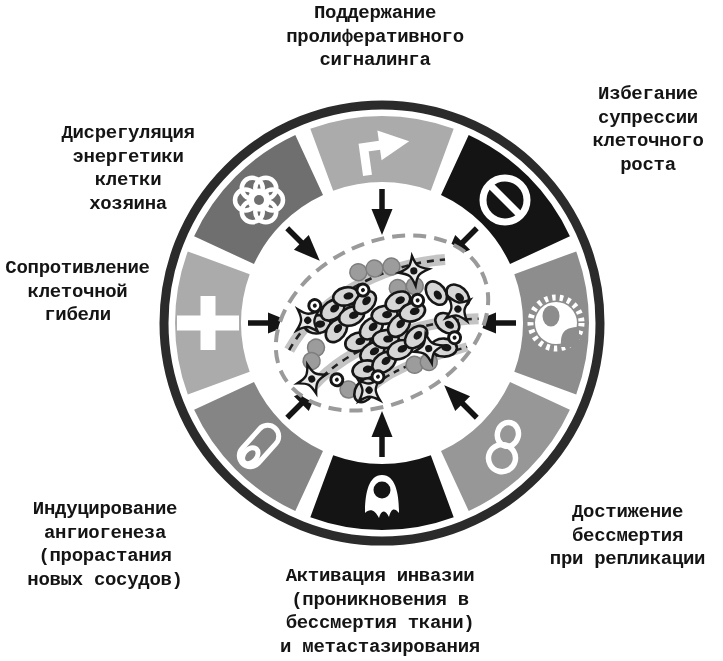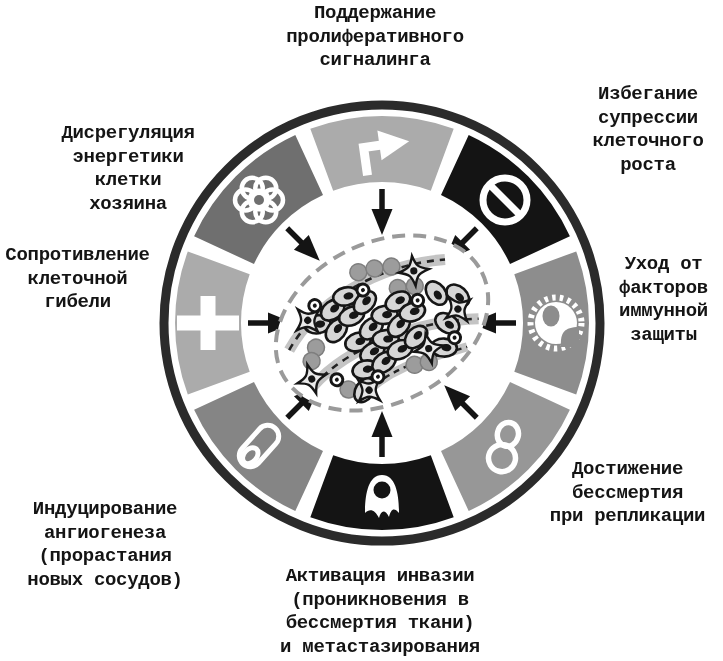--- a/index.html
+++ b/index.html
@@ -7,43 +7,39 @@
     position:relative;width:723px;height:661px;background:var(--background,#fff);
     font-family:Liberation Mono, monospace;overflow:hidden;
   }
   .lbl{
     position:absolute;text-align:center;font-size:19px;line-height:1.24;
     color:var(--text,#141414);white-space:pre-line;letter-spacing:-0.3px;font-weight:600;
   }
   .lbl-top{left:240px;top:2px;width:270px;}
   .lbl-top-right{left:559px;top:83px;width:178px;}
   .lbl-right{left:604px;top:253px;width:119px;}
-  .lbl-bottom-right{left:532px;top:458px;width:191px;}
+  .lbl-bottom-right{left:532px;top:501px;width:191px;}
   .lbl-bottom{left:252px;top:565px;width:256px;}
   .lbl-bottom-left{left:5px;top:498px;width:200px;}
-  .lbl-left{left:0px;top:244px;width:155px;}
+  .lbl-left{left:0px;top:257px;width:155px;}
   .lbl-top-left{left:38px;top:86px;width:180px;margin-top:36px;}
   .wheel-svg{position:absolute;left:152px;top:88px;}
 </style>
 </head>
 <body>
 
 <div class="stage">
 
   <div class="lbl lbl-top">Поддержание
 пролиферативного
 сигналинга</div>
   <div class="lbl lbl-top-right">Избегание
 супрессии
 клеточного
 роста</div>
-  <div class="lbl lbl-right">Уход от
-факторов
-иммунной
-защиты</div>
   <div class="lbl lbl-bottom-right">Достижение
 бессмертия
 при репликации</div>
   <div class="lbl lbl-bottom">Активация инвазии
 (проникновения в
 бессмертия ткани)
 и метастазирования</div>
   <div class="lbl lbl-bottom-left">Индуцирование
 ангиогенеза
 (прорастания

